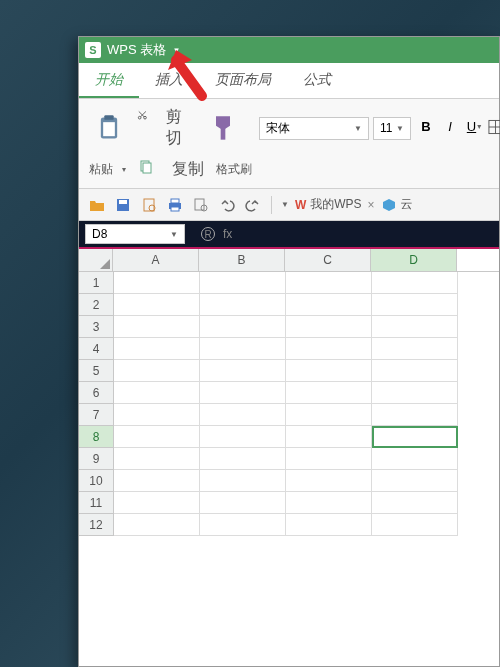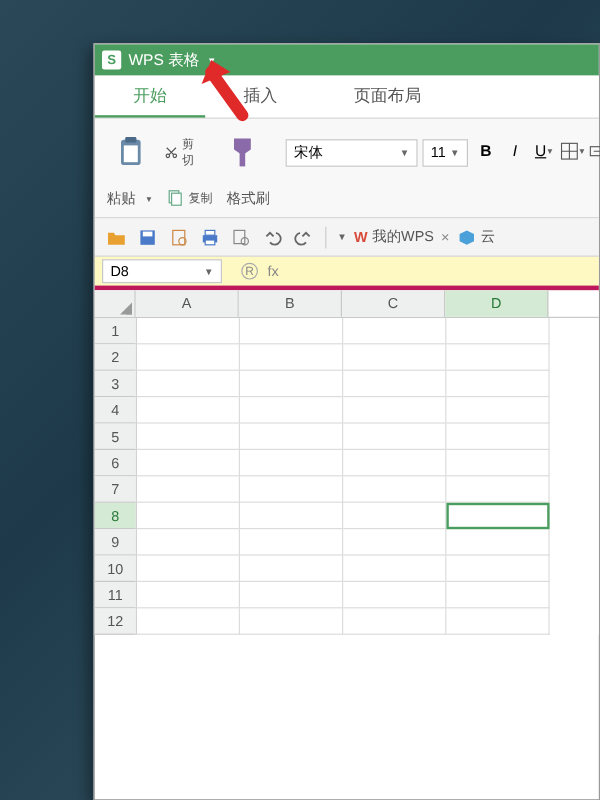--- a/index.html
+++ b/index.html
@@ -31,38 +31,39 @@
 .titlebar .logo { width: 16px; height: 16px; background: #fff; color: #4a9d5e; font-weight: bold; display: flex; align-items: center; justify-content: center; border-radius: 2px; margin-right: 6px; font-size: 11px; }
 .titlebar .dd { margin-left: 8px; font-size: 9px; }
 .tabs {
   height: 36px;
   background: #fff;
   border-bottom: 1px solid #d0d0d0;
   display: flex;
   align-items: flex-end;
 }
 .tab {
-  padding: 8px 32px 7px;
+  padding: 8px 16px 7px;
   font-size: 14px;
   color: #555;
   cursor: pointer;
   border-bottom: 2px solid transparent;
+  font-style: italic;
 }
 .tab.active { color: #4a9d5e; border-bottom-color: #4a9d5e; }
 .ribbon {
   background: #f8f8f8;
   border-bottom: 1px solid #d0d0d0;
   padding: 6px 10px;
   display: flex;
   flex-direction: column;
   gap: 6px;
 }
 .rib-row { display: flex; align-items: center; gap: 4px; }
 .rib-group { display: flex; flex-direction: column; gap: 2px; margin-right: 8px; }
-.rib-btn { display: flex; align-items: center; gap: 3px; padding: 2px 4px; cursor: pointer; font-size: 10px; color: #555; }
+.rib-btn { display: flex; gap: 18px; padding: 2px 4px; cursor: pointer; font-size: 16px; color: #555; }
 .paste-big { display: flex; flex-direction: column; align-items: center; padding: 2px 6px; }
 .paste-big .icn { width: 28px; height: 28px; }
 .sep { width: 1px; height: 44px; background: #d8d8d8; margin: 0 4px; }
 .font-sel { border: 1px solid #c8c8c8; background: #fff; padding: 2px 6px; font-size: 12px; width: 110px; display: flex; justify-content: space-between; align-items: center; }
 .size-sel { border: 1px solid #c8c8c8; background: #fff; padding: 2px 6px; font-size: 12px; width: 38px; display: flex; justify-content: space-between; align-items: center; }
 .fmt-btn { width: 22px; height: 20px; display: flex; align-items: center; justify-content: center; border: 1px solid transparent; cursor: pointer; font-size: 13px; }
 .dd-arr { font-size: 8px; color: #666; margin-left: 1px; }
 .qat {
   height: 32px;
   background: #f4f4f4;
@@ -71,22 +72,22 @@
   align-items: center;
   padding: 0 8px;
   gap: 6px;
 }
 .qat-btn { width: 20px; height: 20px; display: flex; align-items: center; justify-content: center; cursor: pointer; }
 .qat-sep { width: 1px; height: 18px; background: #ccc; margin: 0 2px; }
 .wps-link { display: flex; align-items: center; gap: 4px; font-size: 12px; color: #555; }
 .wps-w { color: #d84a3a; font-weight: bold; }
 .namebox-row {
   height: 28px;
-  background: #fef9c3;
-  border-bottom: 4px solid #be185d;
+  background: #0f172a;
+  border-bottom: 2px solid #be185d;
   display: flex;
   align-items: center;
 }
 .namebox { width: 100px; border: 1px solid #c8c8c8; background: #fff; margin: 0 6px; padding: 2px 6px; font-size: 12px; text-align: center; display: flex; justify-content: space-between; align-items: center; }
 .fx-area { display: flex; align-items: center; gap: 8px; padding: 0 10px; color: #888; }
 .grid-area { position: relative; background: #fff; }
 .col-headers { display: flex; border-bottom: 1px solid #c8c8c8; }
 .corner { width: 34px; height: 22px; background: #eef0f0; border-right: 1px solid #c8c8c8; position: relative; }
 .corner::after { content:''; position:absolute; right:2px; bottom:2px; border:5px solid transparent; border-right-color:#999; border-bottom-color:#999; }
 .col-h { width: 86px; height: 22px; background: #eef0f0; border-right: 1px solid #c8c8c8; display: flex; align-items: center; justify-content: center; font-size: 12px; color: #555; }
@@ -110,20 +111,21 @@
   <div class="titlebar">
     <div class="logo">S</div>
     <span>WPS 表格</span>
     <span class="dd">▾</span>
   </div>
 
   <div class="tabs">
     <div class="tab active">开始</div>
     <div class="tab">插入</div>
     <div class="tab">页面布局</div>
+    <div class="tab">公式</div>
   </div>
 
   <div class="ribbon">
     <div class="rib-row">
       <div class="paste-big">
         <svg class="icn" viewBox="0 0 24 24">
             <rect x="5" y="3" width="14" height="18" rx="2" fill="#6a8aa8"></rect>
             <rect x="8" y="1" width="8" height="4" rx="1" fill="#4a6a88"></rect>
             <rect x="7" y="7" width="10" height="12" fill="#fff"></rect>
           </svg>

